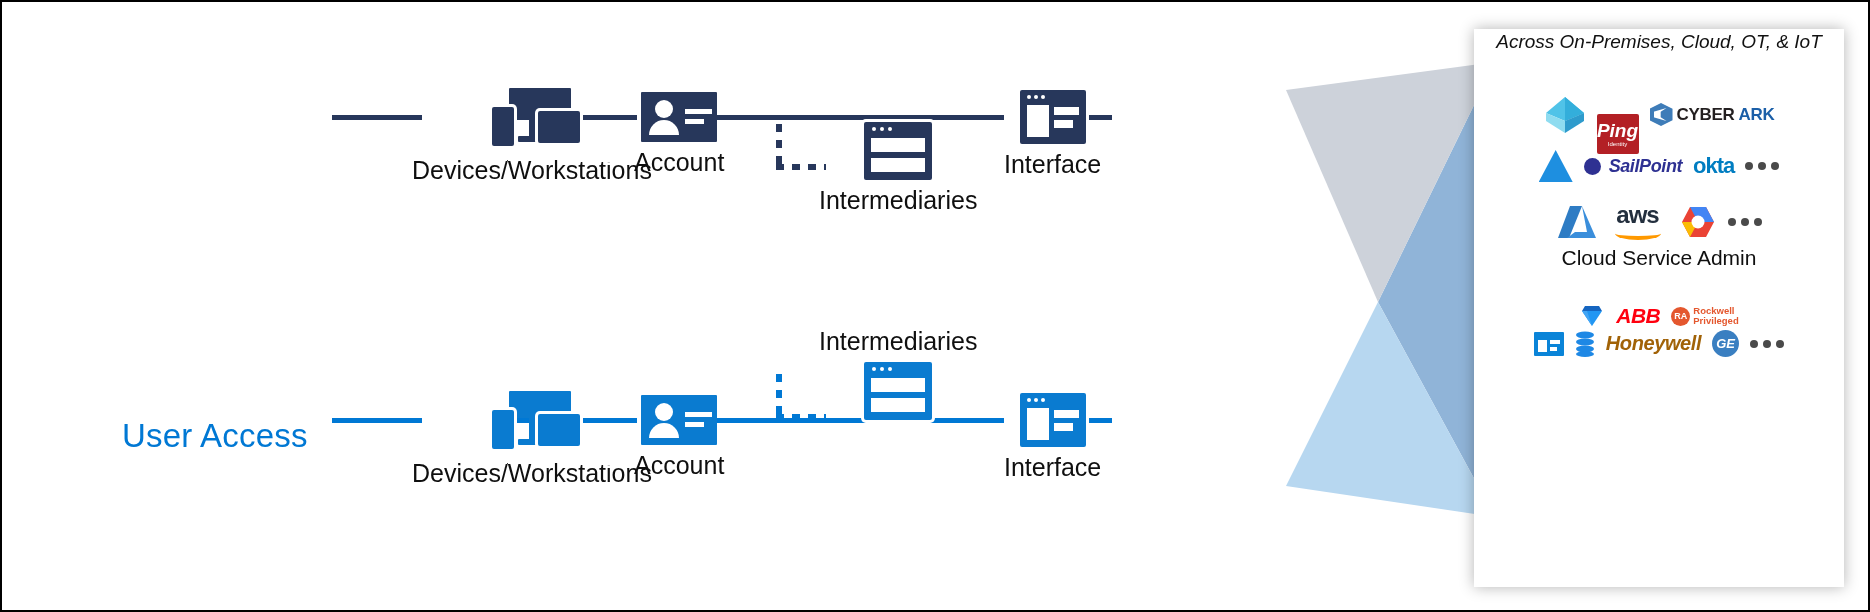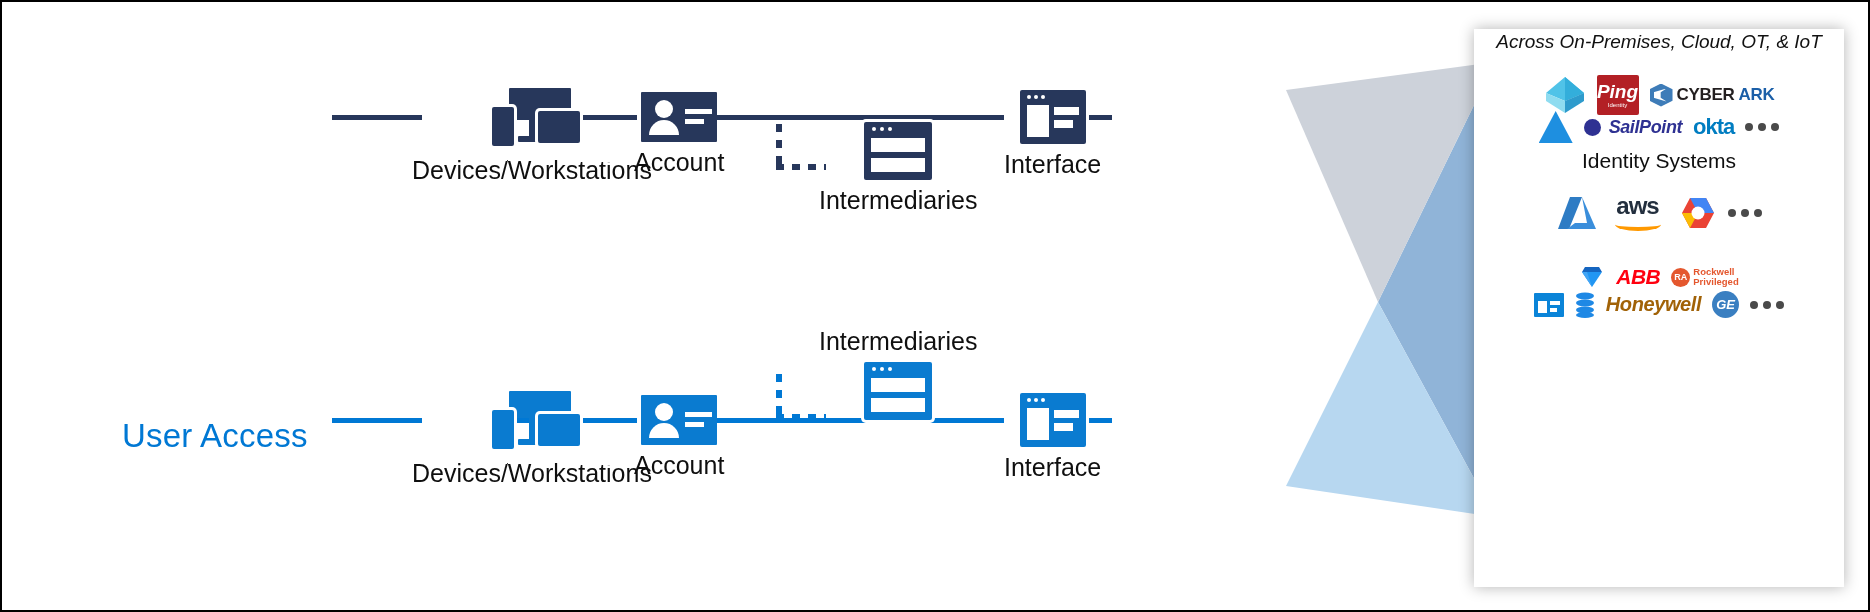--- a/index.html
+++ b/index.html
@@ -96,21 +96,21 @@
   .grp .glabel{text-align:center;font-size:21px;color:#0f0f0f;margin-top:6px;}
   .logorow{display:flex;align-items:center;justify-content:center;gap:11px;}
   .logorow.r2{margin-top:-4px;}
   .ellipsis{display:flex;gap:5px;align-items:center;}
   .ellipsis i{width:8px;height:8px;border-radius:50%;background:#4a4a4a;display:block;}
 
   
   .lg{display:flex;align-items:center;}
   .azuread{width:42px;height:40px;position:relative;}
   .ping{background:#B32025;color:#fff;width:42px;height:40px;border-radius:2px;
-        display:flex;flex-direction:column;align-items:center;justify-content:center;line-height:1;}
+        display:flex;flex-direction:column;align-items:center;justify-content:center;line-height:1;margin-top:39px;}
   .ping .p1{font-size:19px;font-weight:bold;font-style:italic;}
   .ping .p2{font-size:6px;margin-top:1px;}
   .cyberark{display:flex;align-items:center;gap:4px;}
   .cyberark .mark{width:23px;height:23px;background:#3E7CB8;
     clip-path:polygon(50% 0,100% 25%,100% 75%,50% 100%,0 75%,0 25%);position:relative;}
   .cyberark .mark::after{content:"";position:absolute;left:4px;top:5px;width:13px;height:13px;
     background:#fff;clip-path:polygon(100% 0,55% 28%,55% 72%,100% 100%,0 72%,0 28%);}
   .cyberark .t1{font-size:17px;font-weight:600;color:#231f20;letter-spacing:-.3px;}
   .cyberark .t2{font-size:17px;font-weight:bold;color:#1B5FA8;letter-spacing:-.3px;}
   .pyramid{width:34px;height:32px;background:#1E8FE0;
@@ -310,21 +310,20 @@
             <span class="mark"></span>
             <span class="t">SailPoint</span>
           </span>
           <span class="okta lg">okta</span>
           <span class="ellipsis">
               <i></i>
               <i></i>
               <i></i>
             </span>
         </div>
-        <div class="glabel">Identity Systems</div>
       </div>
 
       <div class="grp">
         <div class="logorow">
           <span class="lg">
             <svg class="azure" viewBox="0 0 40 36">
               <polygon points="13,2 25,2 12,34 1,34" fill="#2E7CC4"></polygon>
               <polygon points="25,2 39,34 10,34 18,28 30,28" fill="#3A8EDB"></polygon>
             </svg>
           </span>
@@ -339,20 +338,21 @@
               <path d="M3,17 L19,17 L11,32 Z" fill="#FBBC05"></path>
               <circle cx="19" cy="17" r="6.5" fill="#fff"></circle>
             </svg>
           </span>
           <span class="ellipsis">
               <i></i>
               <i></i>
               <i></i>
             </span>
         </div>
+        <div class="glabel">Cloud Service Admin</div>
       </div>
 
       <div class="grp" style="margin-top:34px;">
         <div class="logorow">
           <span class="lg">
             <svg class="gem" viewBox="0 0 26 24">
               <polygon points="3,7 23,7 13,22" fill="#2196F3"></polygon>
               <polygon points="6,2 20,2 23,7 3,7" fill="#1565C0"></polygon>
               <polygon points="3,7 13,22 8,7" fill="#42A5F5"></polygon>
             </svg>

